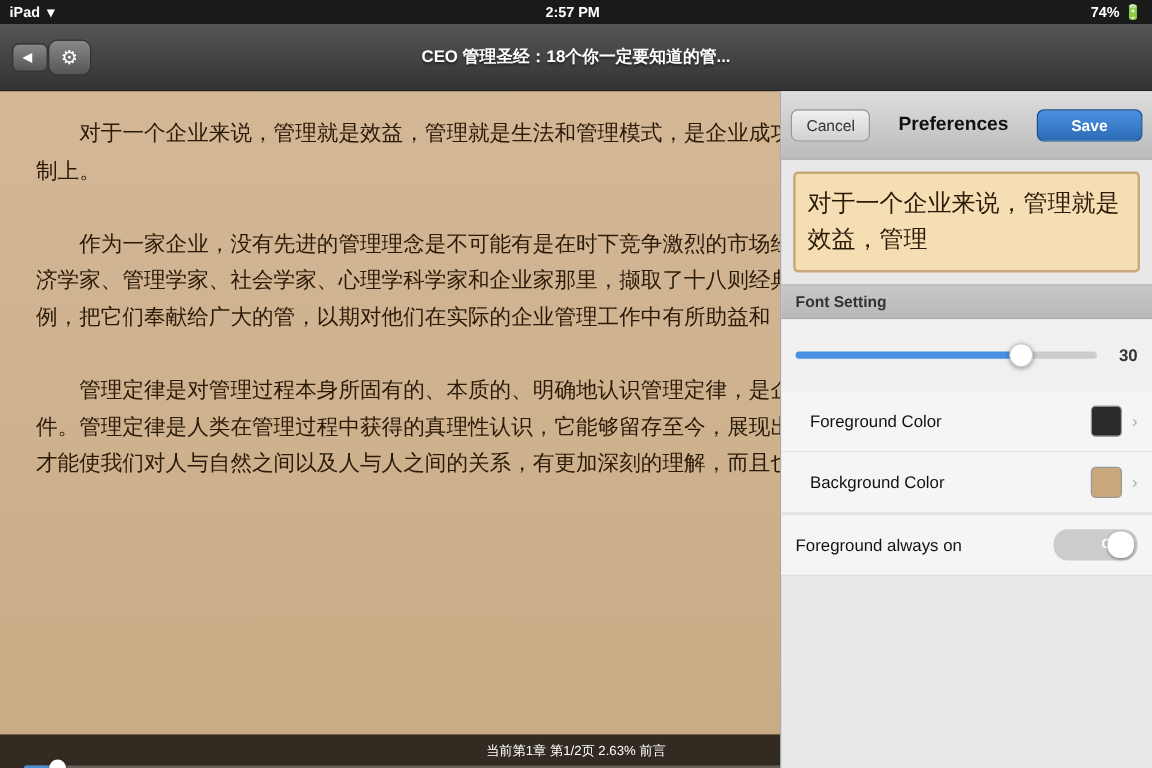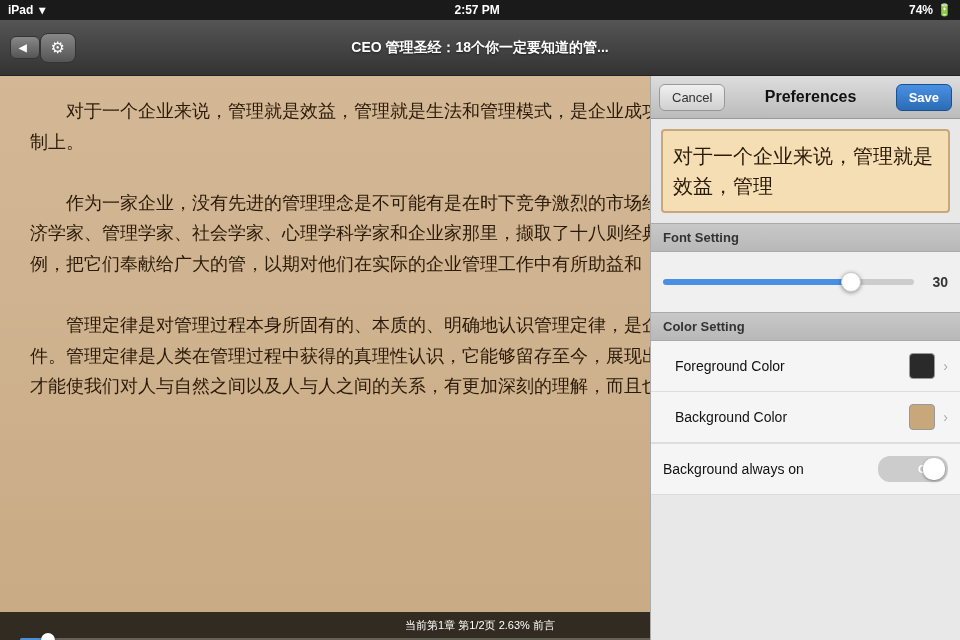--- a/index.html
+++ b/index.html
@@ -164,21 +164,21 @@
       width: 310px;
       height: 100%;
       background: #e8e8e8;
       border-left: 1px solid #aaa;
       z-index: 20;
       display: flex;
       flex-direction: column;
     }
     .prefs-header {
       background: linear-gradient(180deg, #ddd 0%, #bbb 100%);
-      height: 43px;
+      height: 57px;
       display: flex;
       align-items: center;
       justify-content: space-between;
       padding: 0 8px;
       border-bottom: 1px solid #999;
     }
     .prefs-cancel-btn {
       background: linear-gradient(180deg, #f0f0f0 0%, #d0d0d0 100%);
       border: 1px solid #999;
       border-radius: 6px;
@@ -193,21 +193,21 @@
       font-weight: 700;
       color: #111;
     }
     .prefs-save-btn {
       background: linear-gradient(180deg, #4a90e2 0%, #2c6cb5 100%);
       border: 1px solid #1a5090;
       border-radius: 6px;
       font-size: 13px;
       font-weight: 600;
       color: white;
-      padding: 5px 12px;
+      padding: 5px 28px;
       cursor: pointer;
     }
 
     .prefs-body {
       flex: 1;
       overflow-y: auto;
       padding: 0;
     }
 
     .prefs-section-header {
@@ -400,38 +400,37 @@
       <div class="show-text-preview">对于一个企业来说，管理就是效益，管理</div>
 
       <div class="prefs-section-header">Font Setting</div>
       <div class="font-setting-row">
         <div class="font-slider-track">
           <div class="font-slider-thumb"></div>
         </div>
         <span class="font-value">30</span>
       </div>
 
-      <div class="prefs-section-header">Color Setting</div>
       <div class="color-row">
         <span class="color-row-label">Foreground Color</span>
         <div class="color-row-right">
           <div class="color-swatch" style="background:#2a2a2a;"></div>
           <span class="chevron">›</span>
         </div>
       </div>
       <div class="color-row">
         <span class="color-row-label">Background Color</span>
         <div class="color-row-right">
           <div class="color-swatch" style="background:#c8a87a;"></div>
           <span class="chevron">›</span>
         </div>
       </div>
 
       <div class="misc-row">
-        <span class="misc-row-label">Background always on</span>
+        <span class="misc-row-label">Foreground always on</span>
         <div class="toggle-switch">
           <span class="toggle-off-label">OFF</span>
           <div class="toggle-thumb"></div>
         </div>
       </div>
 
     </div>
   </div>
 </div>
 

